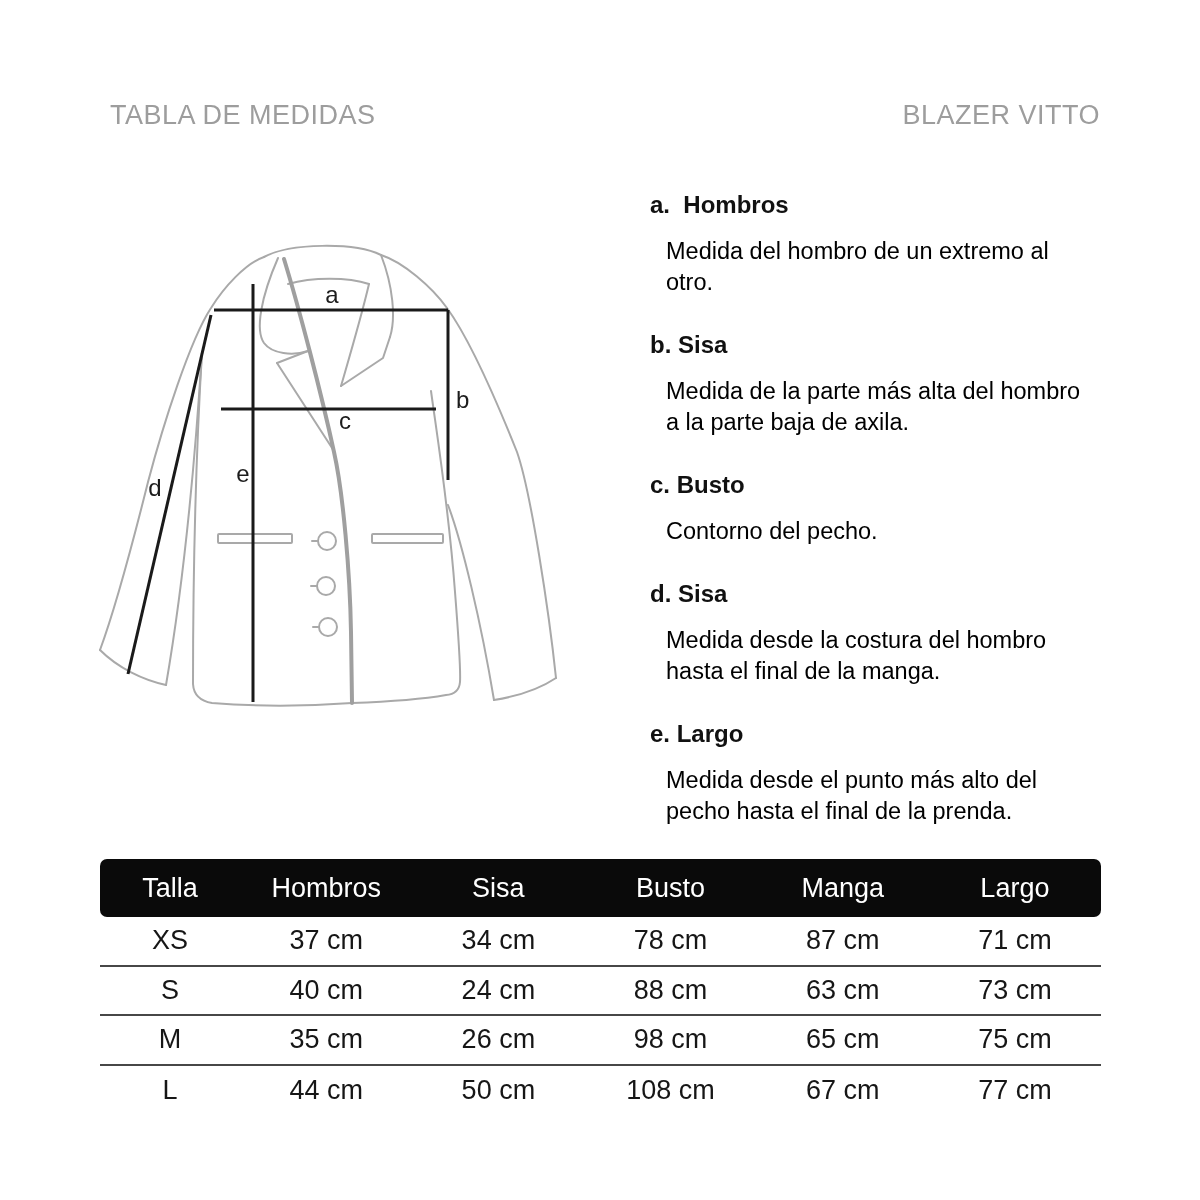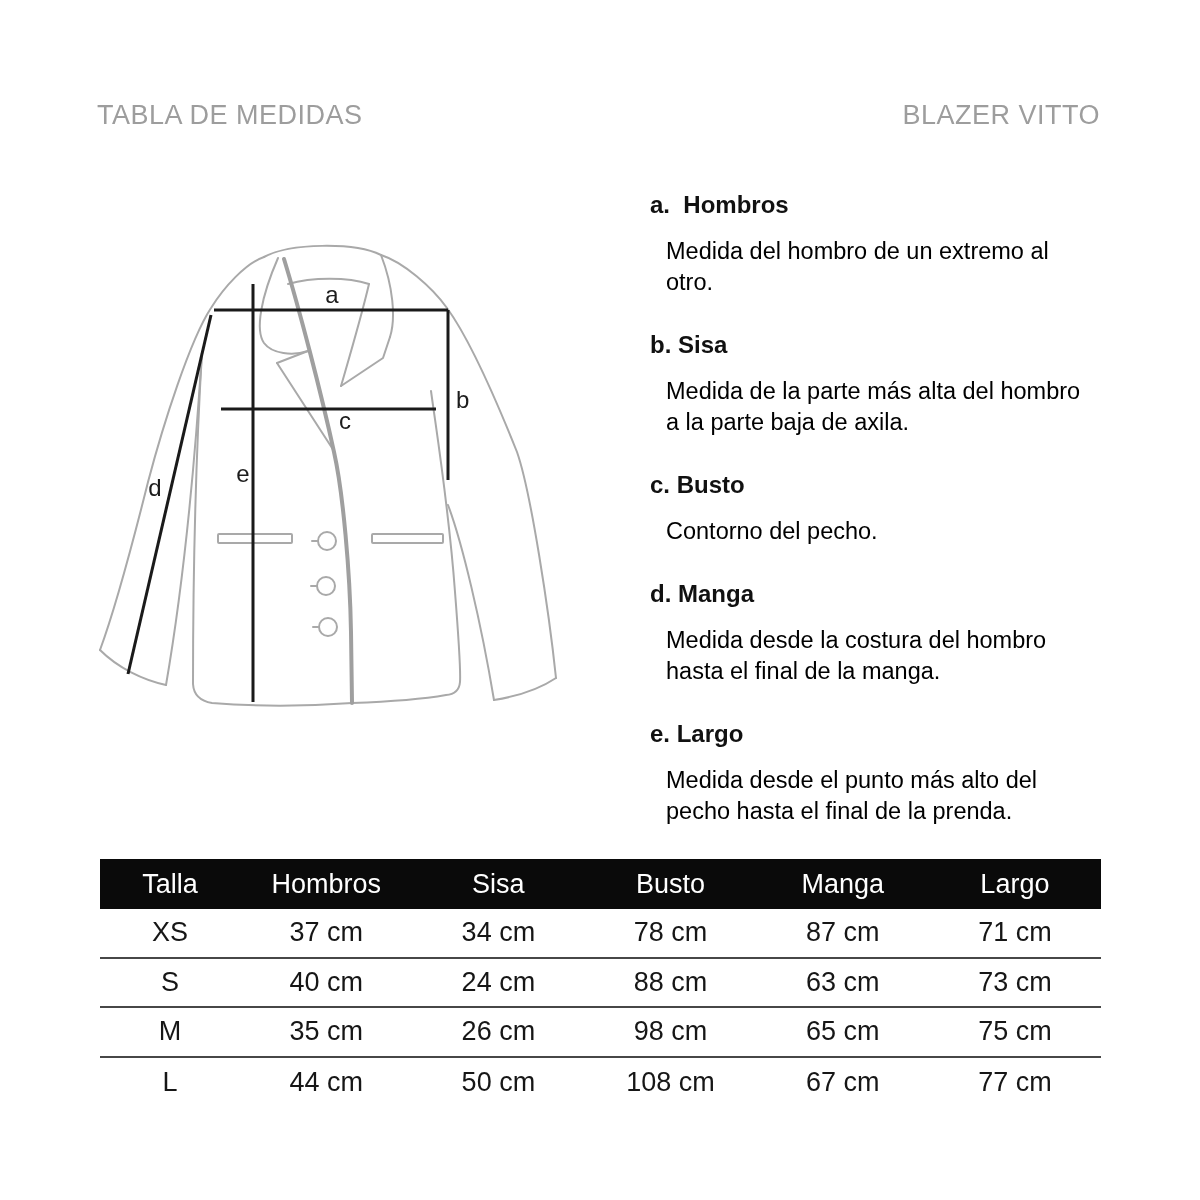--- a/index.html
+++ b/index.html
@@ -1,32 +1,32 @@
 <!DOCTYPE html>
 <html><head>
 <meta charset="utf-8">
 <style>
   html,body{margin:0;padding:0;background:#ffffff;}
   body{font-family:"Liberation Sans", sans-serif;}
   .canvas{position:relative;width:1200px;height:1200px;background:#ffffff;overflow:hidden;}
 
   .top-title{position:absolute;top:100px;font-size:27px;letter-spacing:0.5px;color:#9d9d9d;white-space:nowrap;}
-  .top-title.left{left:97px;}
+  .top-title.left{left:110px;}
   .top-title.right{right:100px;text-align:right;}
 
   .diagram-svg{position:absolute;left:90px;top:220px;width:500px;height:500px;}
 
   .defs{position:absolute;left:650px;top:190px;width:472px;}
   .def-block{margin:0 0 32px 0;}
   .def-heading{font-size:24px;line-height:30px;font-weight:bold;color:#111111;margin:0 0 3px 0;white-space:pre-wrap;}
   .def-body{font-size:23.5px;line-height:31px;color:#000000;margin:16px;white-space:pre-line;}
 
   .size-table{position:absolute;left:100px;top:859px;width:1001px;}
   .t-row{display:flex;width:100%;align-items:center;box-sizing:border-box;}
-  .t-head{height:50px;background:#0a0a0a;color:#ffffff;}
+  .t-head{height:58px;background:#0a0a0a;color:#ffffff;border-radius:7px;}
   .t-body-row{height:49.5px;color:#161616;}
   .t-body-row:not(:last-child){border-bottom:2px solid #474747;}
   .t-cell{text-align:center;font-size:27px;box-sizing:border-box;}
   .t-cell:nth-child(1){width:14%;}
   .t-cell:nth-child(n+2){width:17.2%;}
 </style>
 </head>
 <body>
 
 <div class="canvas">
@@ -90,21 +90,21 @@
     <div class="def-block">
       <p class="def-heading">b. Sisa</p>
       <p class="def-body">Medida de la parte más alta del hombro
 a la parte baja de axila.</p>
     </div>
     <div class="def-block">
       <p class="def-heading">c. Busto</p>
       <p class="def-body">Contorno del pecho.</p>
     </div>
     <div class="def-block">
-      <p class="def-heading">d. Manga</p>
+      <p class="def-heading">d. Sisa</p>
       <p class="def-body">Medida desde la costura del hombro
 hasta el final de la manga.</p>
     </div>
     <div class="def-block">
       <p class="def-heading">e. Largo</p>
       <p class="def-body">Medida desde el punto más alto del
 pecho hasta el final de la prenda.</p>
     </div>
   </div>
 

